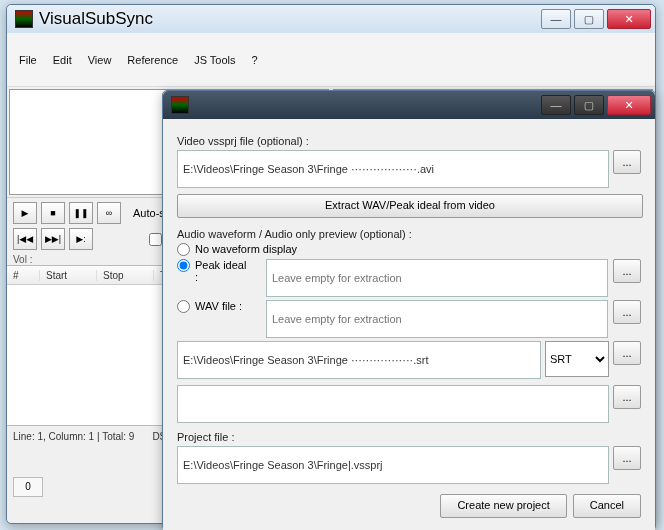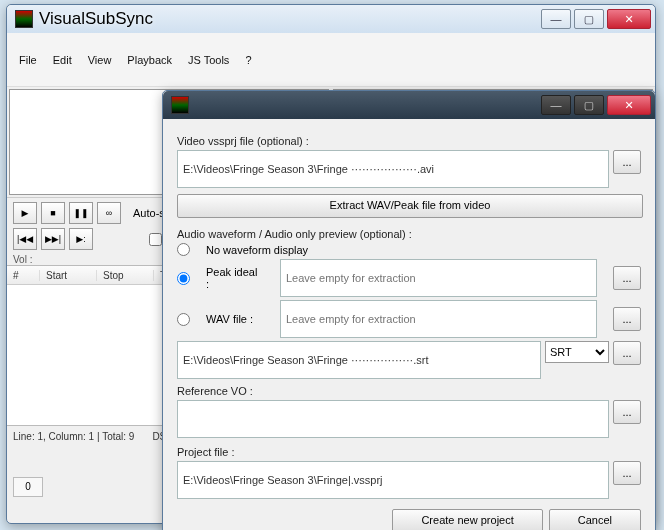--- a/index.html
+++ b/index.html
@@ -26,26 +26,26 @@
 .dlg{left:162px;top:90px;width:492px}
 .dlg .tb{background:linear-gradient(#4a5a6a,#2a3a4a);color:#fff}
 .dlg .tb .ttl{color:#fff;text-shadow:none}
 .body{padding:12px 14px;background:#f0f0f0}
 .lbl{font-size:11px;color:#222;margin:4px 0 3px}
 .row{display:flex;gap:4px;margin-bottom:6px}
 .txt{flex:1;border:1px solid #abb;background:#fff;height:20px;padding:8px 5px;font-size:11px;color:#333}
 .txt.ph{color:#999}
 .dots{width:26px;height:22px;border:1px solid #999;background:linear-gradient(#fcfcfc,#e0e0e0);border-radius:2px;display:flex;align-items:center;justify-content:center}
 .wide{width:100%;height:22px;border:1px solid #999;background:linear-gradient(#fcfcfc,#e0e0e0);border-radius:2px;text-align:center;line-height:20px;margin-bottom:10px}
-.radio{display:flex;align-items:center;gap:16px;margin:3px 0}
+.radio{display:flex;align-items:flex-start;gap:5px;margin:3px 0}
 .radio input{margin:0}
-.radio .txt{margin-left:4px}
-.sel{width:64px;height:22px;border:1px solid #999;background:#fff;font-size:11px}
+.radio .txt{margin-left:12px}
+.sel{width:64px;height:36px;border:1px solid #999;background:#fff;font-size:11px}
 .btns{display:flex;justify-content:flex-end;gap:6px;margin-top:10px}
-.btn{height:22px;padding:0 28px;border:1px solid #999;background:linear-gradient(#fcfcfc,#e0e0e0);border-radius:2px;line-height:20px}
+.btn{height:22px;padding:0 16px;border:1px solid #999;background:linear-gradient(#fcfcfc,#e0e0e0);border-radius:2px;line-height:20px}
 .sec{margin-top:8px}
 .zero{position:absolute;left:6px;bottom:26px;width:28px;height:18px;background:#f8f8f8;border:1px solid #bbb;text-align:center;line-height:18px;font-size:10px}
 input[type=checkbox],input[type=radio]{width:13px;height:13px;margin:0}
 </style>
 </head>
 <body>
 
 <div class="win" style="left:6px;top:4px;width:648px;height:518px">
   <div class="tb">
     <div class="ico"></div>
@@ -53,21 +53,21 @@
     <div class="wbtns">
       <div class="wbtn">—</div>
       <div class="wbtn">▢</div>
       <div class="wbtn cls">✕</div>
     </div>
   </div>
   <div class="menu">
     <span>File</span>
     <span>Edit</span>
     <span>View</span>
-    <span>Playback</span>
+    <span>Reference</span>
     <span>JS Tools</span>
     <span>?</span>
   </div>
   <div class="wave">
     <div class="l"></div>
     <div class="r"></div>
   </div>
   <div class="ctrl">
     <div class="pbtn">▶</div>
     <div class="pbtn">■</div>
@@ -118,21 +118,21 @@
       <div class="wbtn cls">✕</div>
     </div>
   </div>
   <div class="body">
 
     <div class="lbl">Video vssprj file (optional) :</div>
     <div class="row">
       <input class="txt" value="E:\Videos\Fringe Season 3\Fringe ··················.avi" style="">
       <div class="dots">...</div>
     </div>
-    <div class="wide">Extract WAV/Peak file from video</div>
+    <div class="wide">Extract WAV/Peak ideal from video</div>
 
     <div class="lbl sec">Audio waveform / Audio only preview (optional) :</div>
     <div class="radio">
       <input type="radio" name="wf" style="">
       <span>No waveform display</span>
     </div>
     <div class="radio">
       <input type="radio" name="wf" checked="" style="">
       <span style="width:54px">Peak ideal :</span>
       <input class="txt ph" placeholder="Leave empty for extraction" style="">
@@ -144,21 +144,20 @@
       <input class="txt ph" placeholder="Leave empty for extraction" style="">
       <div class="dots">...</div>
     </div>
 
     <div class="row">
       <input class="txt" value="E:\Videos\Fringe Season 3\Fringe ·················.srt" style="">
       <select class="sel"><option>SRT</option></select>
       <div class="dots">...</div>
     </div>
 
-    <div class="lbl">Reference VO :</div>
     <div class="row">
       <input class="txt" style="">
       <div class="dots">...</div>
     </div>
 
     <div class="lbl sec">Project file :</div>
     <div class="row">
       <input class="txt" value="E:\Videos\Fringe Season 3\Fringe|.vssprj" style="">
       <div class="dots">...</div>
     </div>

